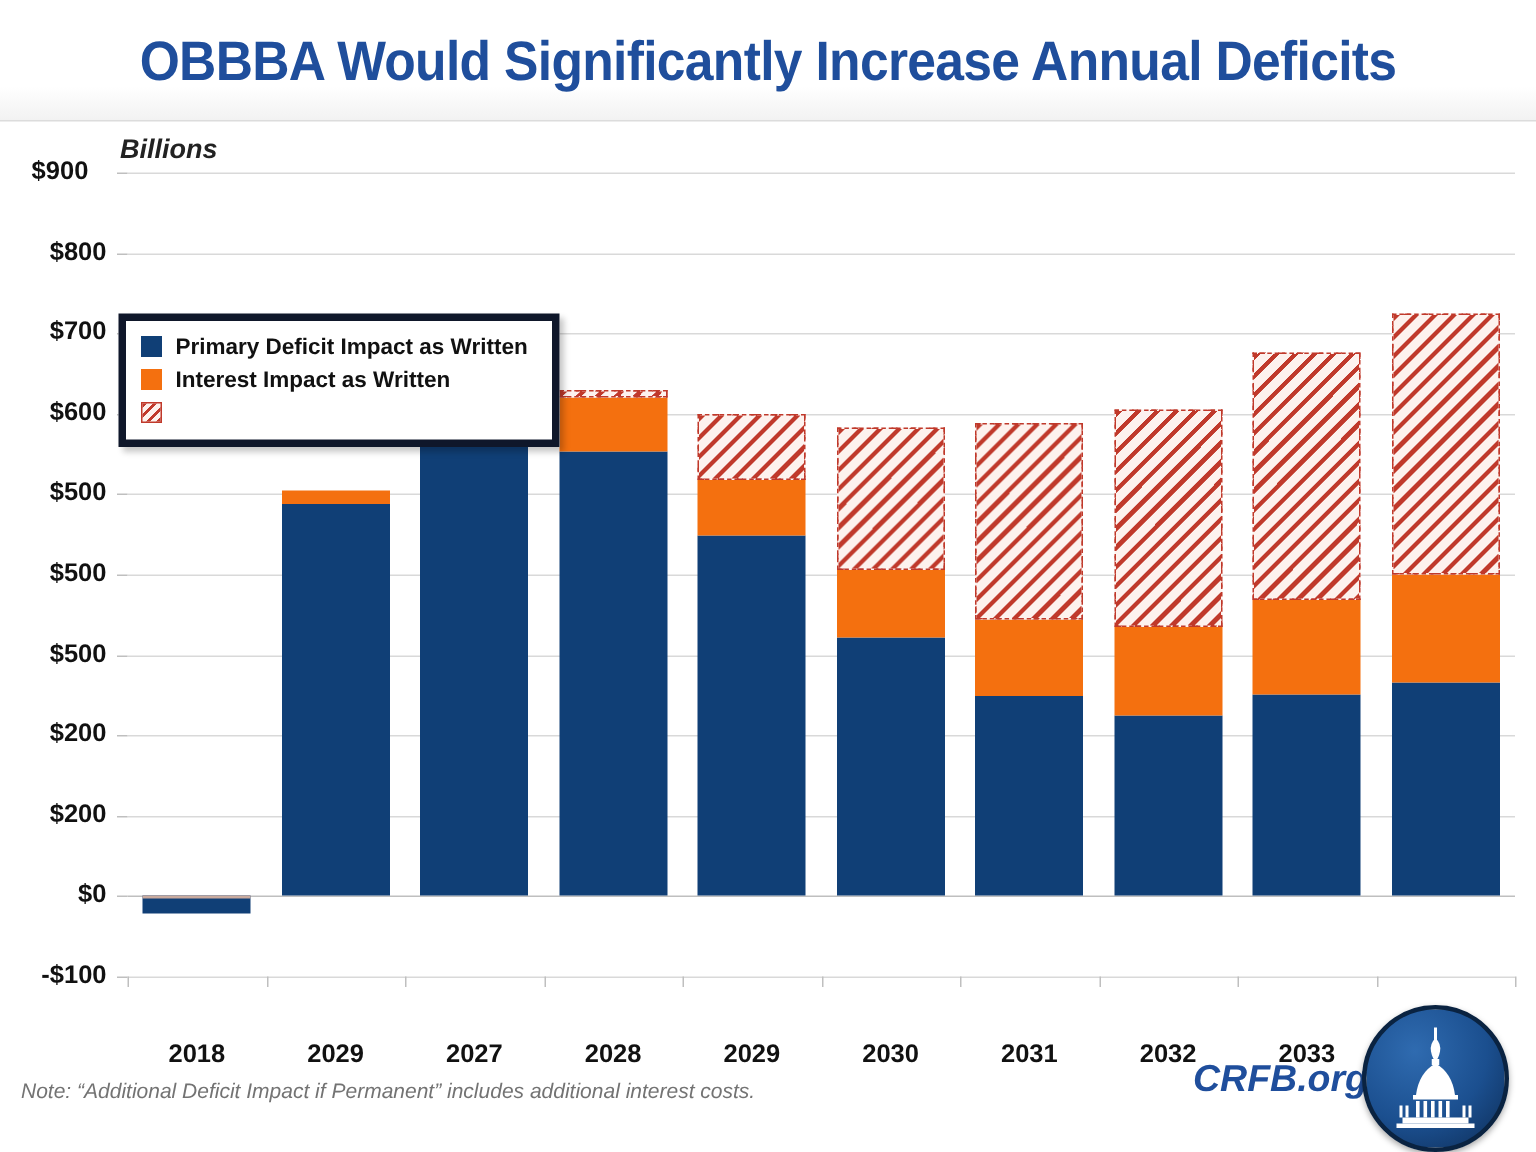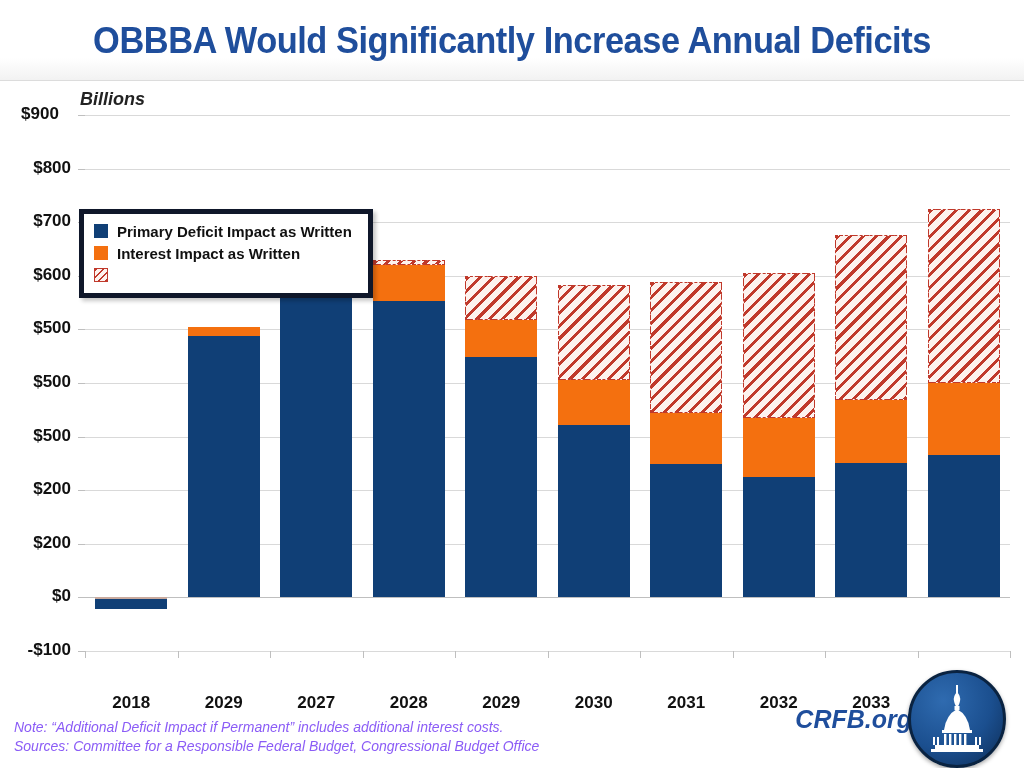--- a/index.html
+++ b/index.html
@@ -93,21 +93,21 @@
         #c0392b 0px,#c0392b 2px,
         rgba(255,255,255,0) 2px,rgba(255,255,255,0) 5px);
     border:1px solid #c0392b;
     box-sizing:border-box;
   }
   .legend-label{font-size:15px;font-weight:bold;color:#111;white-space:nowrap;}
 
   
   #footer{
     position:absolute;left:14px;top:718px;
-    font-size:14px;font-style:italic;color:#8b5cf6;line-height:19px;
+    font-size:14px;font-style:italic;color:#737373;line-height:19px;
   }
   #brand{
     position:absolute;right:12px;top:668px;width:230px;height:96px;
   }
   #brand-text{
     position:absolute;left:0px;top:37px;width:130px;text-align:right;
     font-size:25px;font-weight:bold;font-style:italic;color:#1f4e9c;
   }
   #brand-logo{
     position:absolute;right:6px;top:2px;width:92px;height:92px;border-radius:50%;
@@ -250,21 +250,20 @@
       <span class="legend-label">Interest Impact as Written</span>
     </div>
     <div class="legend-row">
       <span class="swatch sw-perm"></span>
     </div>
   </div>
 </div>
 
 <div id="footer">
   <div>Note: “Additional Deficit Impact if Permanent” includes additional interest costs.</div>
-  <div>Sources: Committee for a Responsible Federal Budget, Congressional Budget Office</div>
 </div>
 
 <div id="brand">
   <div id="brand-text">CRFB.org</div>
   <div id="brand-logo">
     <svg width="92" height="92" viewBox="0 0 92 92" aria-hidden="true">
       <g fill="#ffffff">
         <rect x="45" y="12" width="2" height="9"></rect>
         <path d="M46 19 q4 4 3 9 q-1 5 -3 6 q-2 -1 -3 -6 q-1 -5 3 -9 z"></path>
         <rect x="43.5" y="33" width="5" height="4"></rect>

